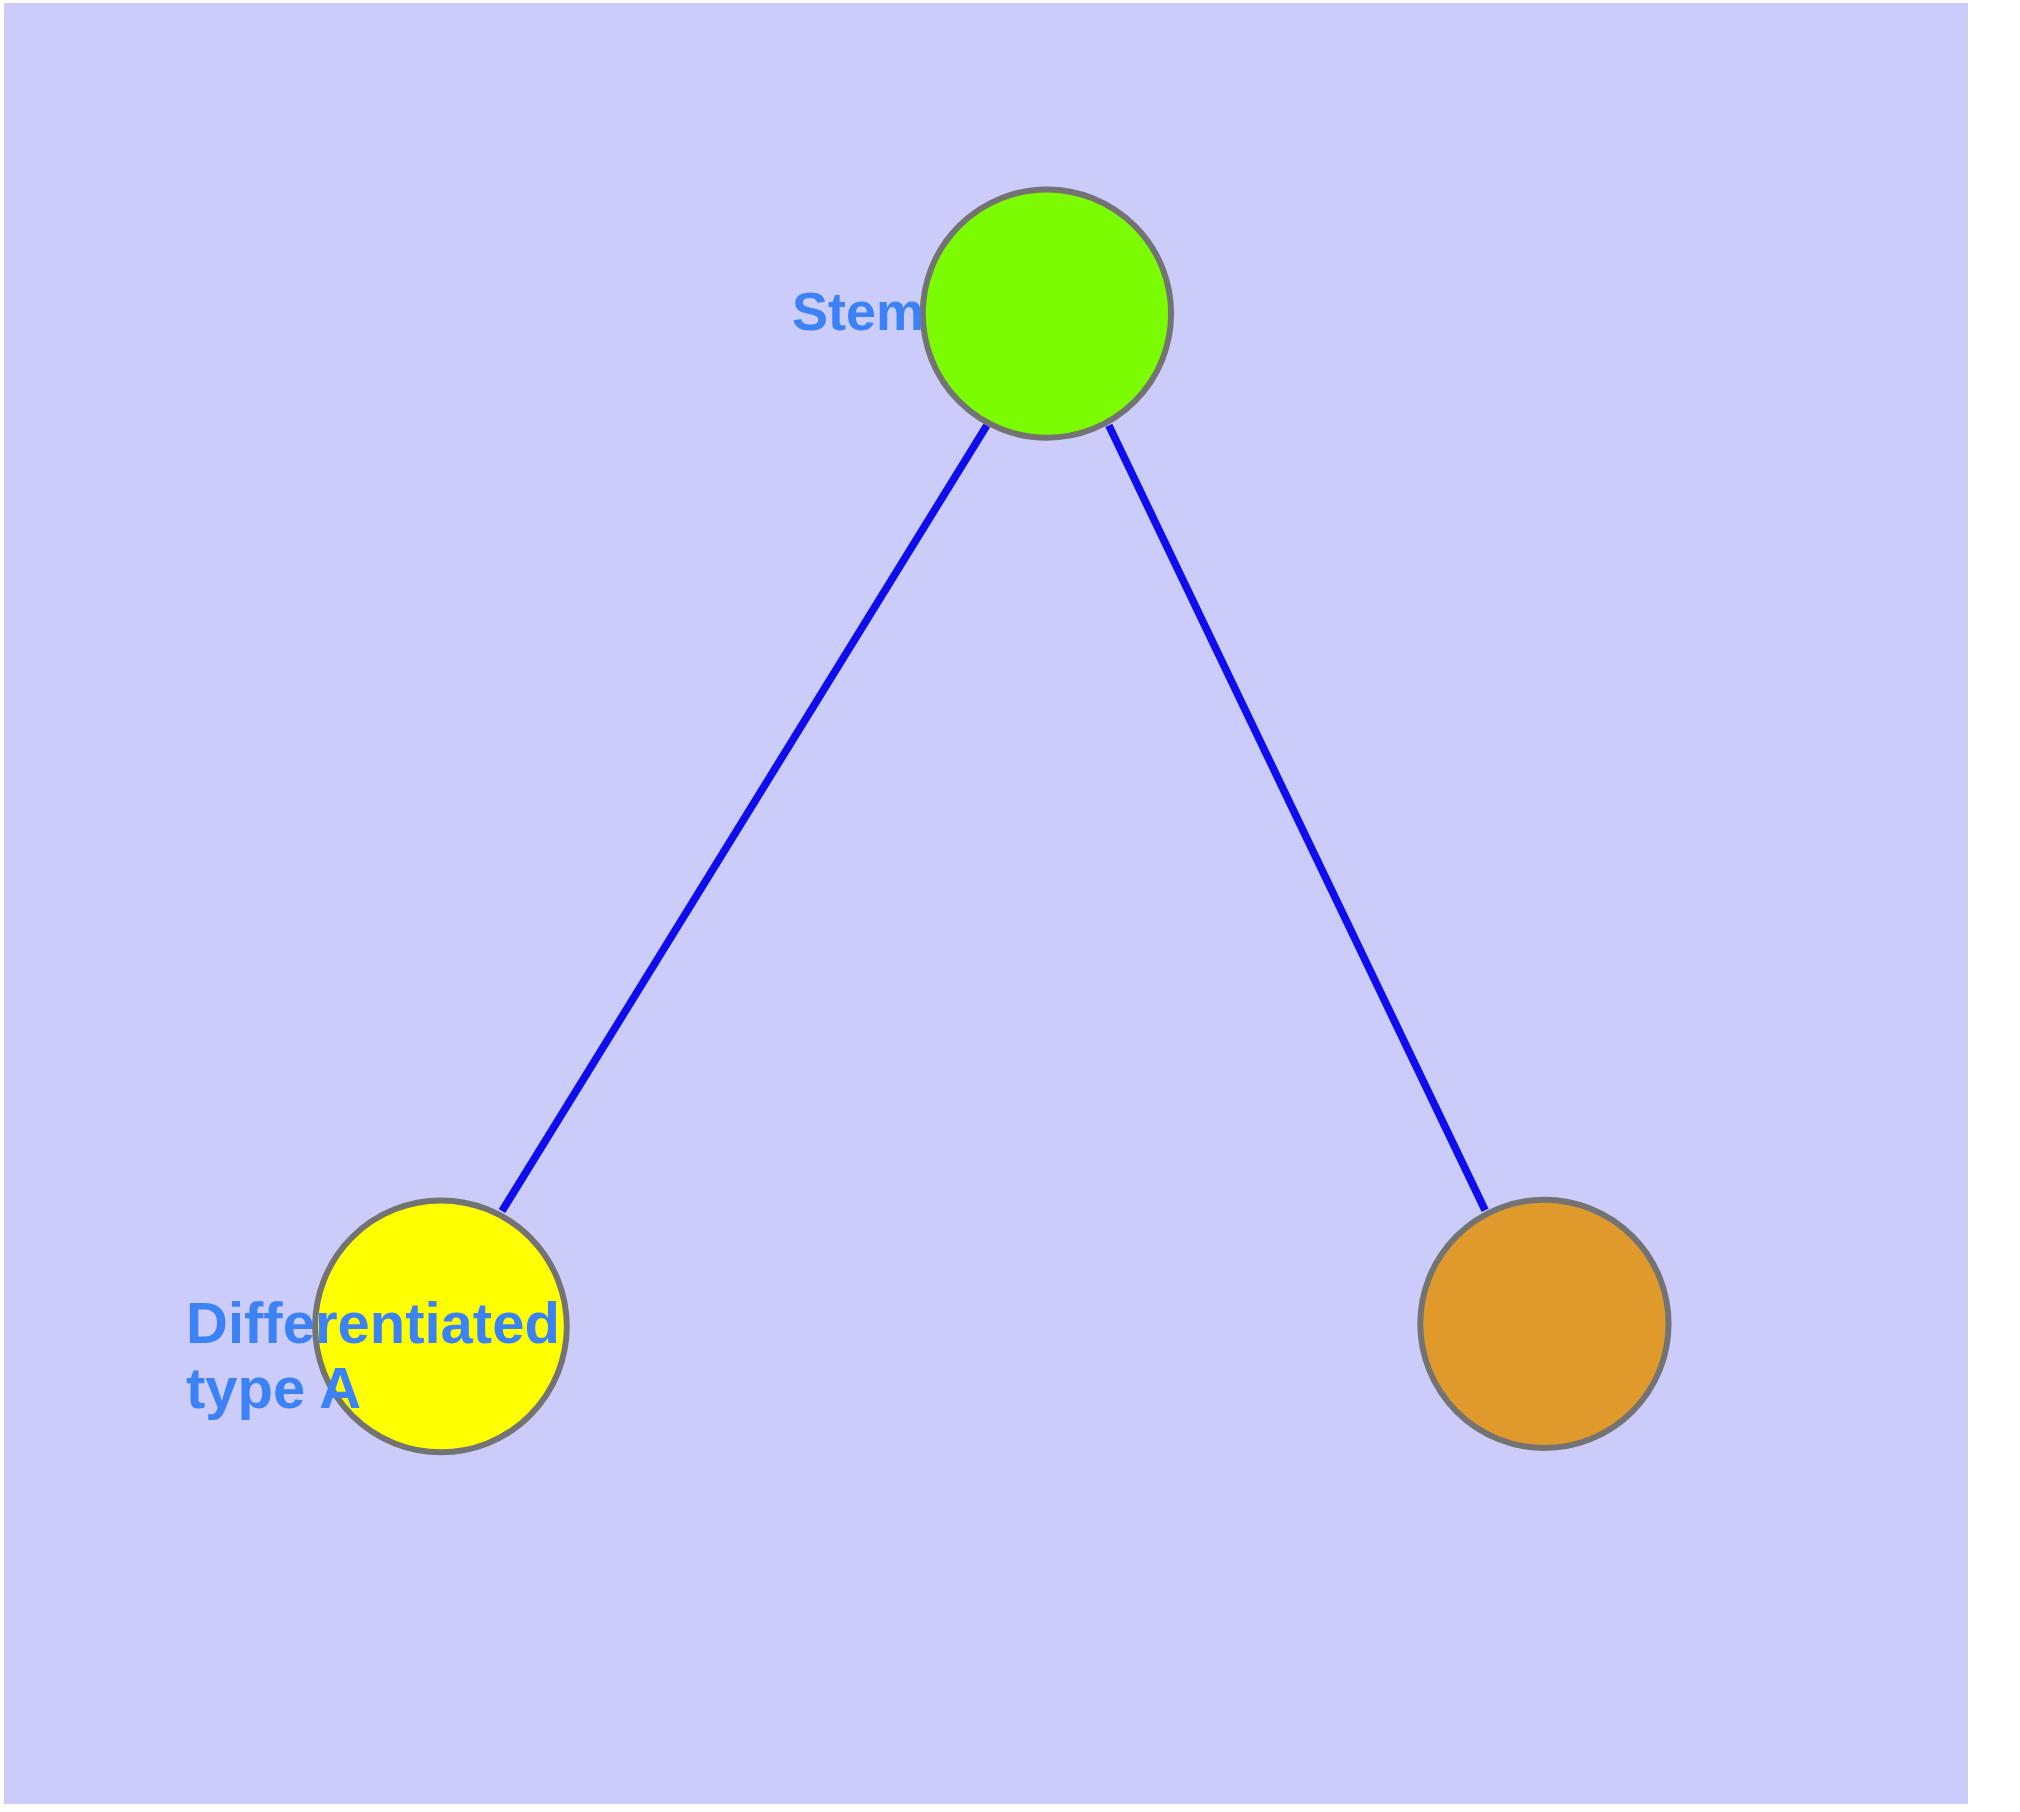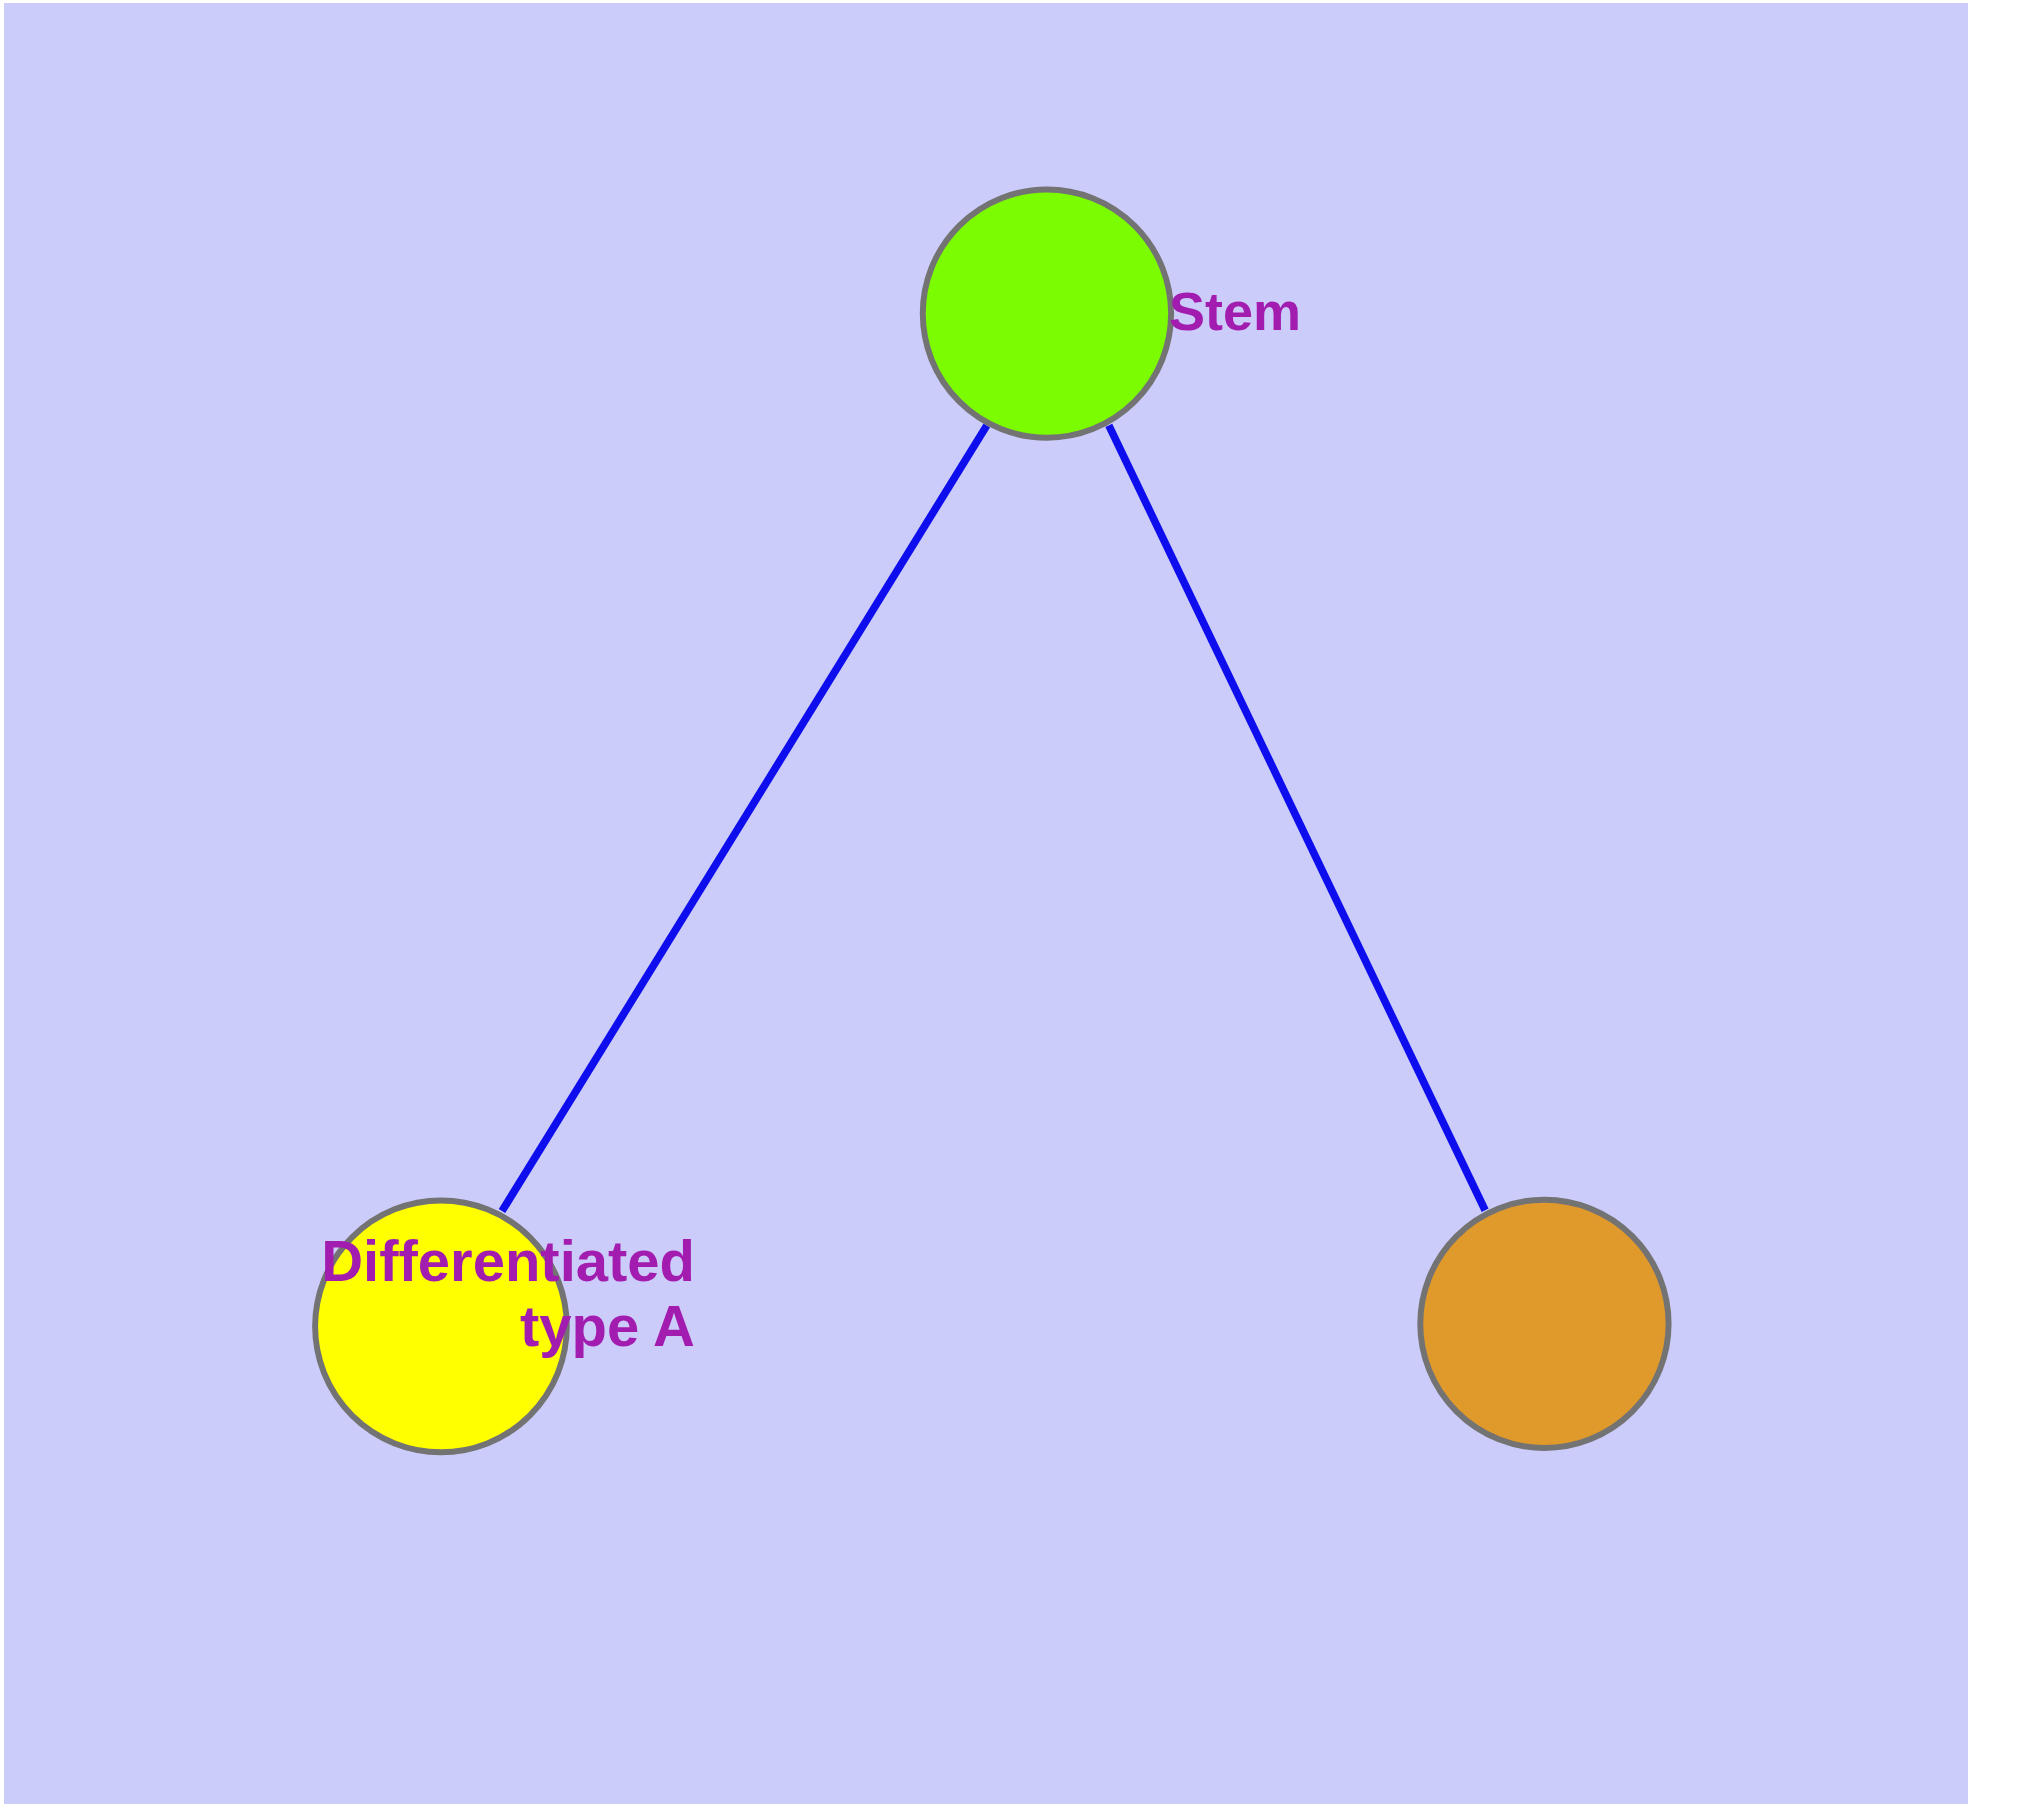--- a/index.html
+++ b/index.html
@@ -30,39 +30,39 @@
   }
   #graph-svg {
     position: absolute;
     left: 0;
     top: 0;
     width: 2021px;
     height: 1812px;
   }
   .node-label {
     position: absolute;
-    text-align: right;
-    color: #a21caf;
+    text-align: left;
+    color: #3b82f6;
     font-family: "Liberation Sans", sans-serif;
     font-weight: bold;
     line-height: 1.12;
     white-space: pre;
     pointer-events: none;
     -webkit-font-smoothing: antialiased;
   }
   #label-stem {
     font-size: 54px;
     left: 792px;
     top: 281px;
     width: 509px;
   }
   #label-diff-a {
     font-size: 58px;
     left: 186px;
-    top: 1229px;
+    top: 1291px;
     width: 509px;
   }
   #label-diff-b {
     font-size: 58px;
     left: 1290px;
     top: 1227px;
     width: 509px;
   }
 </style>
 </head>

